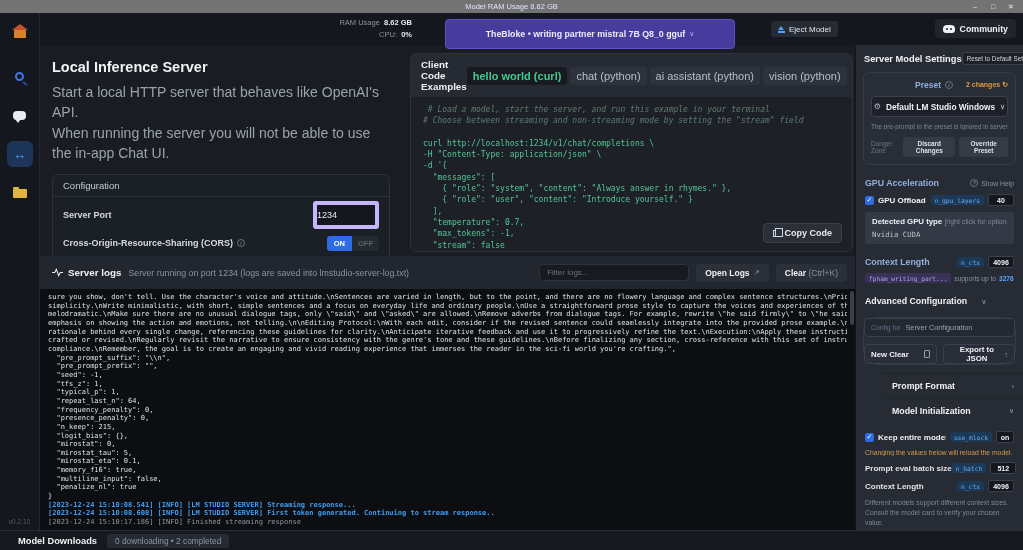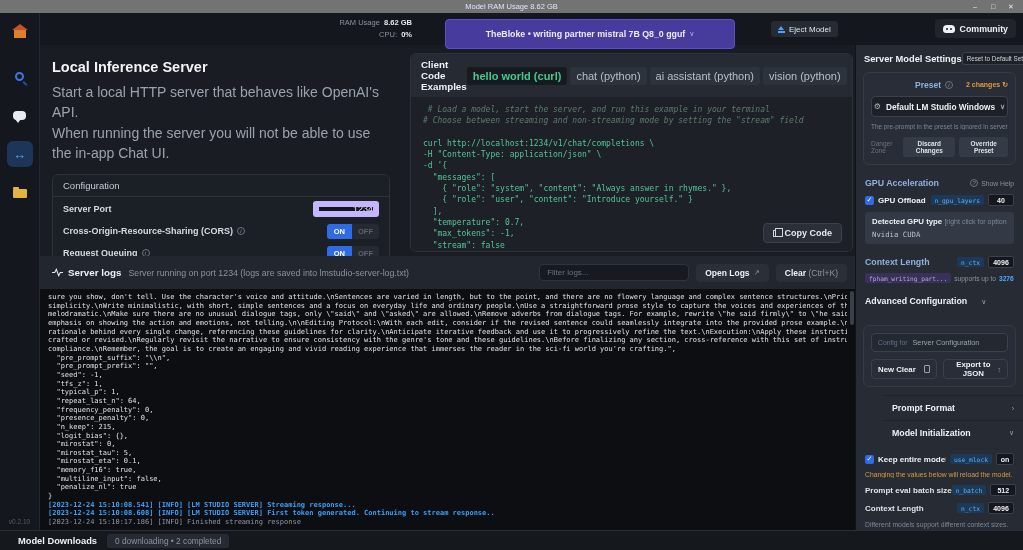--- a/index.html
+++ b/index.html
@@ -53,21 +53,21 @@
   .main { flex:1 1 auto; display:flex; flex-direction:column; min-width:0; background:#191c22; }
   .top-row { height:211px; display:flex; padding:0 2px 0 12px; gap:20px; flex:0 0 auto; }
   .left-col { width:338px; flex:0 0 auto; display:flex; flex-direction:column; }
   .page-title { margin-top:14px; font-size:14.5px; font-weight:bold; color:#f0f2f5; }
   .page-sub { margin-top:7px; font-size:14px; color:#9aa3ad; line-height:1.45; }
   .config-card { margin-top:11px; border:1px solid #2c313a; border-radius:6px; background:#1b1f26; }
   .config-head { padding:5px 10px; font-size:9.5px; color:#c6ccd4; border-bottom:1px solid #2c313a; }
   .cfg-row { display:flex; align-items:center; justify-content:space-between; padding:3.5px 10px; }
   .cfg-label { font-size:9px; font-weight:bold; color:#d5dae1; display:flex; align-items:center; gap:4px; }
   .info-i { width:8px; height:8px; border:1px solid #6b7380; border-radius:50%; color:#8b93a0; font-size:6px; font-style:italic; display:inline-flex; align-items:center; justify-content:center; font-weight:normal; line-height:1; }
-  .port-input { width:66px; height:16px; background:#14171d; border:6px solid #c4b5fd; border-radius:3px; color:#e6e9ee; font-size:9px; text-align:right; font-family:"Liberation Sans", sans-serif; }
+  .port-input { width:66px; height:28px; background:#14171d; border:4px solid #c4b5fd; border-radius:3px; color:#e6e9ee; font-size:9px; text-align:left; font-family:"Liberation Sans", sans-serif; }
   .toggle { display:flex; border-radius:3px; overflow:hidden; cursor:pointer; }
   .tg-on { background:#2e6be5; color:#fff; font-size:7.5px; font-weight:bold; padding:3px 7px; }
   .tg-off { background:#262b32; color:#596270; font-size:7.5px; font-weight:bold; padding:3px 6px; }
   .btn-row { display:flex; justify-content:flex-end; gap:8px; margin-top:9px; }
   .start-btn { background:#20242b; color:#596270; border:none; border-radius:4px; font-size:9.5px; padding:5px 14px; font-family:"Liberation Sans", sans-serif; }
   .stop-btn { background:#c0403a; color:#fff; border:none; border-radius:4px; font-size:9.5px; font-weight:bold; padding:5px 14px; cursor:pointer; font-family:"Liberation Sans", sans-serif; }
 
   .code-card { flex:1 1 auto; margin-top:8px; margin-bottom:4px; border-radius:6px; overflow:hidden; display:flex; flex-direction:column; border:1px solid #2c313a; position:relative; }
   .code-head { background:#262b33; display:flex; align-items:center; justify-content:space-between; padding:5px 10px; flex:0 0 auto; }
   .code-title { font-size:9.8px; font-weight:bold; color:#eef1f5; }
@@ -129,21 +129,21 @@
   .detected-line1 .hint { color:#7e8794; font-weight:normal; font-size:7px; }
   .detected-val { margin-top:4px; font-family:"DejaVu Sans Mono", monospace; font-size:7.3px; color:#b9c1cc; }
   .ctx-row { display:flex; justify-content:space-between; align-items:center; }
   .badge-pair { display:flex; gap:4px; align-items:center; }
   .supports-line { margin-top:5px; font-size:6.6px; color:#8b93a0; white-space:nowrap; overflow:hidden; display:flex; gap:3px; align-items:center; }
   .model-badge { background:#3a3158; color:#b3a3e3; font-family:"DejaVu Sans Mono", monospace; font-size:6.2px; padding:1.5px 4px; border-radius:2px; }
   .tok-blue { color:#58a6ff; font-weight:bold; }
   .adv-head { display:flex; align-items:flex-end; gap:14px; padding:7px 9px 5px 9px; }
   .adv-title { font-size:8.8px; font-weight:bold; color:#eef1f5; }
   .chev-sm { color:#9aa3ad; font-size:7px; }
-  .adv-card { margin:14px 7px 8px 7px; background:#282d37; border:1px solid #343b46; border-radius:6px; padding:7px; }
+  .adv-card { margin:6px 7px 8px 7px; background:#282d37; border:1px solid #343b46; border-radius:15px; }
   .config-for-box { border:1px solid #39414e; background:#232831; border-radius:4px; padding:4px 6px; display:flex; gap:5px; align-items:center; white-space:nowrap; overflow:hidden; }
   .config-for-label { color:#647086; font-size:6.8px; }
   .config-for-val { color:#9aa3b0; font-size:7.3px; }
   .adv-btn-row { margin-top:7px; display:flex; gap:6px; }
   .adv-btn { flex:1 1 0; height:20px; background:transparent; border:1px solid #39414e; border-radius:4px; color:#eef1f5; font-size:7.8px; font-weight:bold; display:flex; align-items:center; justify-content:space-between; padding:0 6px; cursor:pointer; font-family:"Liberation Sans", sans-serif; }
   .adv-btn .aicon { color:#9aa3ad; font-weight:normal; font-size:7.5px; }
   .icon-doc { width:6px; height:8px; border:1px solid #9aa3ad; border-radius:1px; display:inline-block; }
   .sec-row { display:flex; justify-content:space-between; align-items:center; padding:7px 9px; border-top:1px solid #1f242b; cursor:pointer;margin-left:27px; }
   .sec-row-label { font-size:8.8px; font-weight:bold; color:#eef1f5; }
   .warn-text { margin-top:6px; font-size:6.8px; color:#d79b4a; white-space:nowrap; overflow:hidden; }

